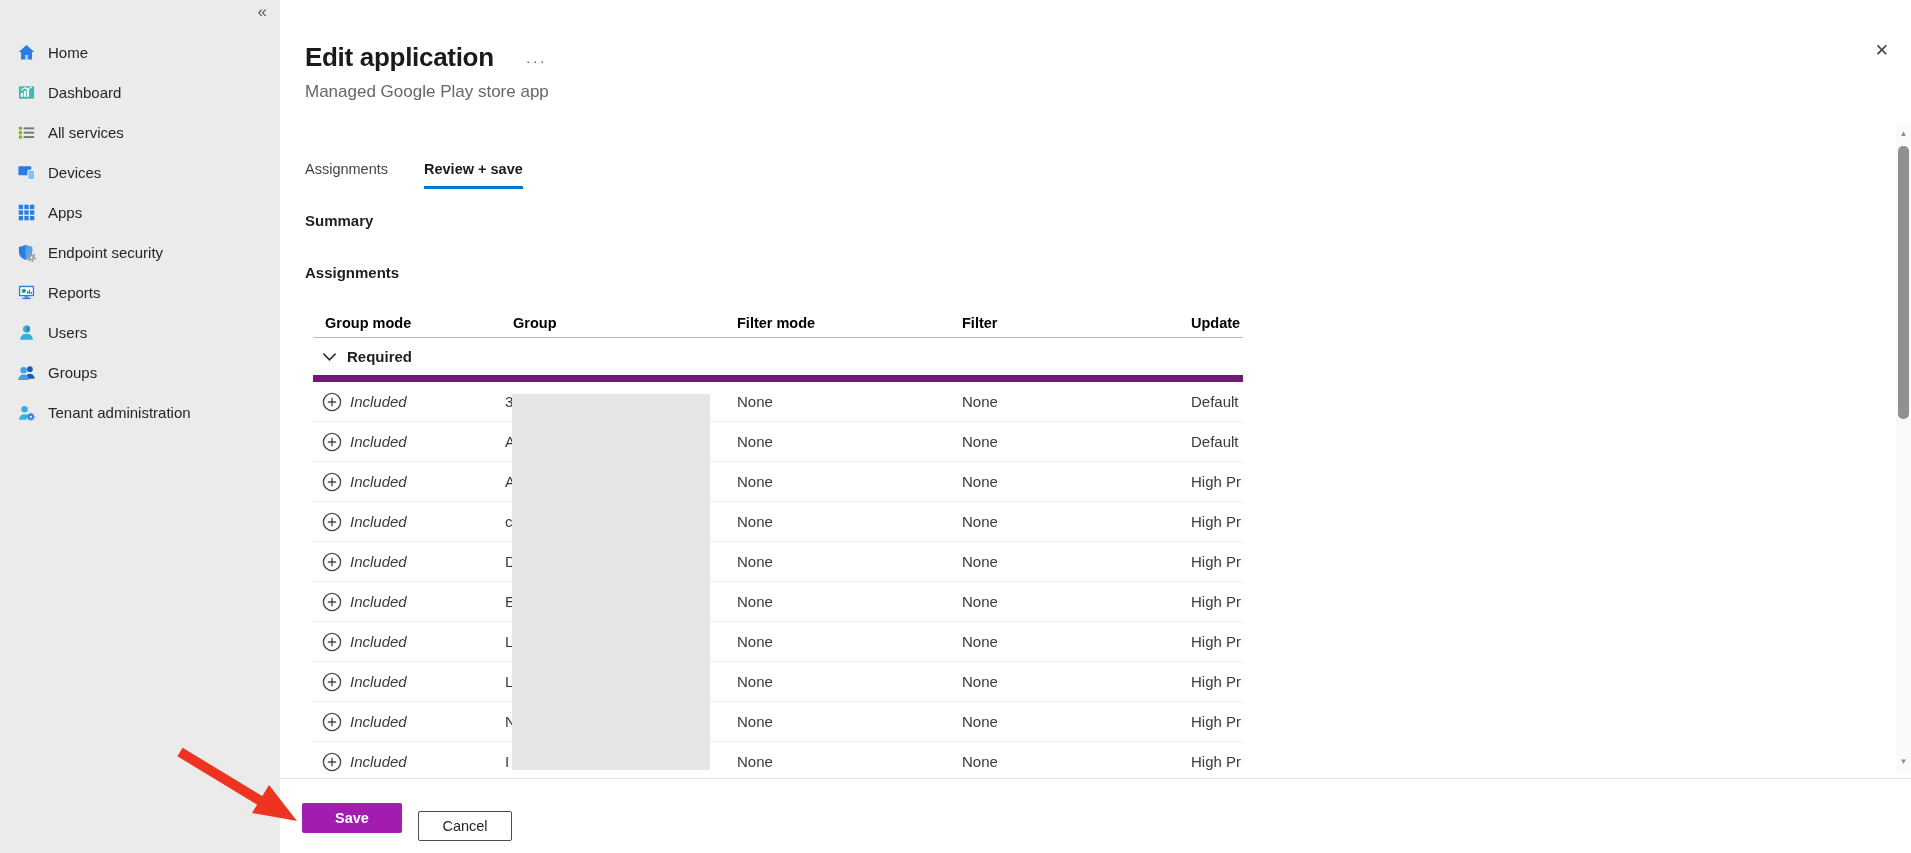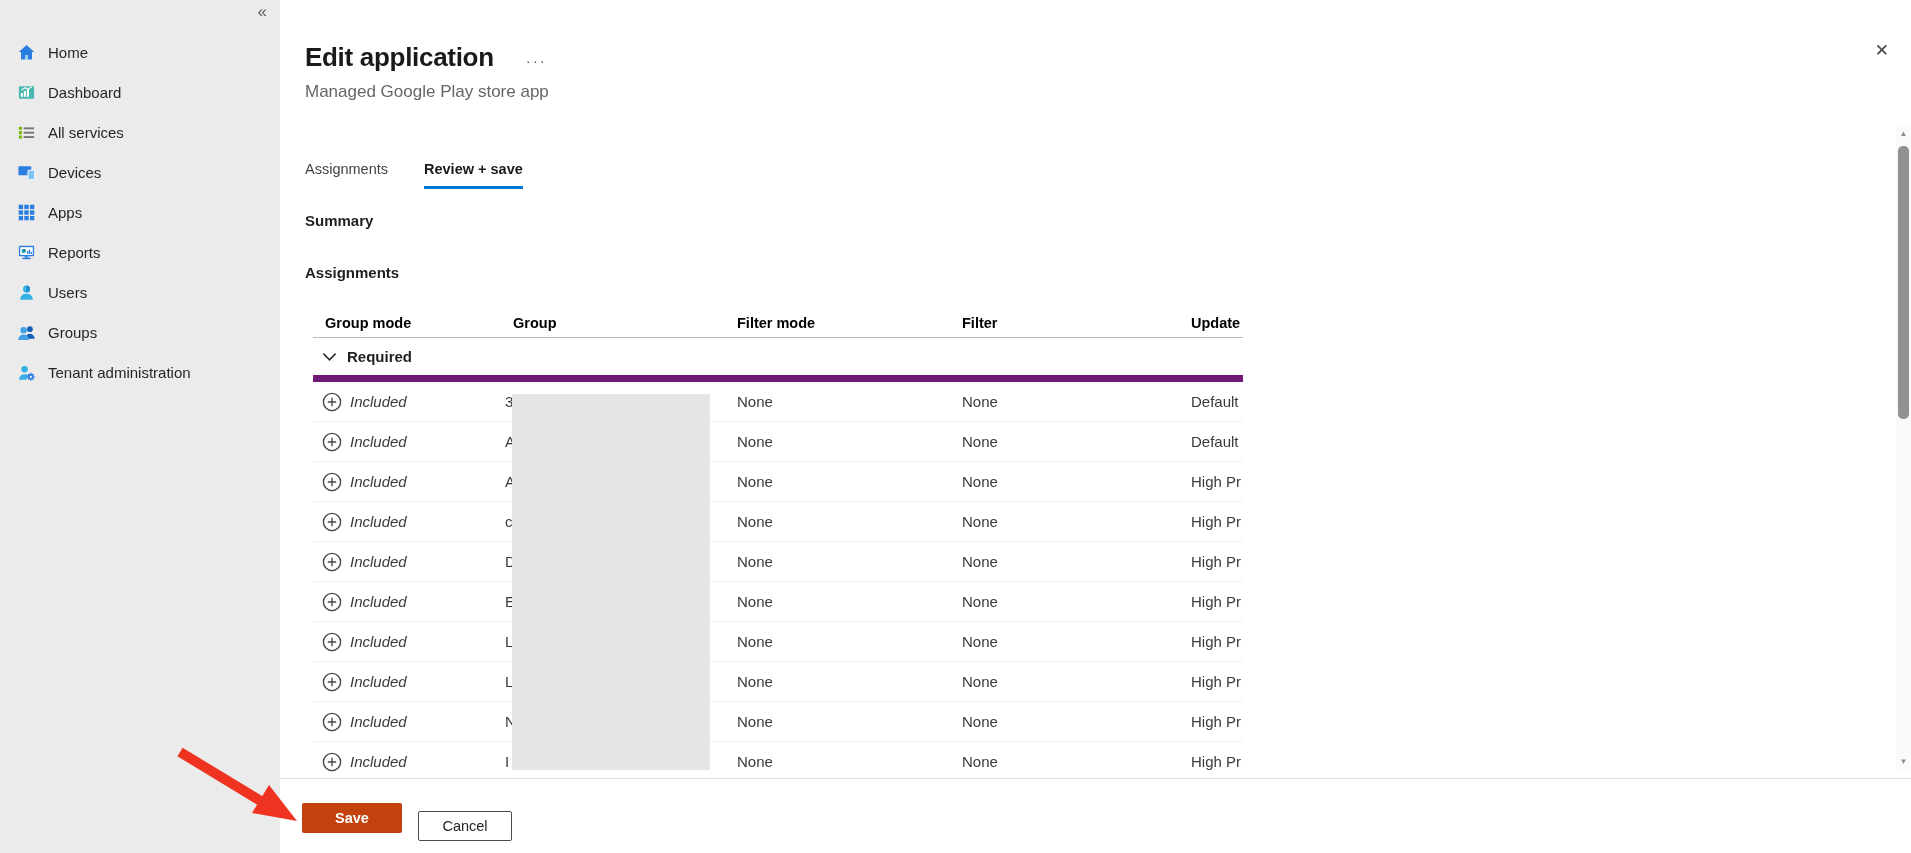--- a/index.html
+++ b/index.html
@@ -45,21 +45,21 @@
              padding-left:9px; gap:10px; font-weight:bold; font-size:15px; color:#201f1e; }
   .chev { display:inline-flex; width:15px; cursor:pointer; }
   .drow { height:40px; border-bottom:1px solid #f1f0ee; font-size:15px; color:#3b3a39; }
   .cell-gm { display:flex; align-items:center; gap:8px; padding-left:9px;font-style:italic; }
   .plus { display:inline-flex; width:20px; height:20px; cursor:pointer; flex:none; }
   .gfrag { display:inline-block; margin-left:-8px; }
   .redact { position:absolute; left:199px; top:86px; width:198px; height:376px; background:#e5e5e5; }
 
   
   .footer-divider { position:absolute; top:778px; left:0; width:1631px; border-top:1px solid #e1dfdd; }
-  .save { position:absolute; top:803px; left:22px; width:100px; height:30px; background:#c2410c;
+  .save { position:absolute; top:803px; left:22px; width:100px; height:30px; background:#a21caf;
           color:#fff; font-size:14.5px; font-weight:600; border:none; border-radius:2px; cursor:pointer;
           font-family:"Liberation Sans", sans-serif; }
   .cancel { position:absolute; top:803px; left:138px; width:94px; height:30px; background:#fff;
             color:#242424; font-size:14.5px; border:1px solid #4f4d4b; border-radius:2px; cursor:pointer;
             font-family:"Liberation Sans", sans-serif;margin-top:8px; }
 
   
   .arrow { position:absolute; left:172px; top:746px; width:135px; height:85px; z-index:40; pointer-events:none; }
 
   
@@ -131,20 +131,32 @@
                 <rect x="1.8" y="7.7" width="4.6" height="4.6"></rect>
                 <rect x="7.7" y="7.7" width="4.6" height="4.6"></rect>
                 <rect x="13.6" y="7.7" width="4.6" height="4.6"></rect>
                 <rect x="1.8" y="13.6" width="4.6" height="4.6"></rect>
                 <rect x="7.7" y="13.6" width="4.6" height="4.6"></rect>
                 <rect x="13.6" y="13.6" width="4.6" height="4.6"></rect>
               </g>
             </svg>
           </span>
           <span>Apps</span>
+        </div>
+        <div class="nav-item">
+          <span class="nav-icon">
+            <svg viewBox="0 0 20 20">
+              <path d="M9 2l7 2.3v4.9c0 4.6-3.2 7.4-7 8.6-3.8-1.2-7-4-7-8.6V4.3z" fill="#2a7de1"></path>
+              <path d="M9 2l7 2.3v4.9c0 4.6-3.2 7.4-7 8.6z" fill="#5ba1e8"></path>
+              <circle cx="15.3" cy="15.3" r="3.2" fill="#9b9b9b"></circle>
+              <circle cx="15.3" cy="15.3" r="1.2" fill="#fff"></circle>
+              <circle cx="15.3" cy="15.3" r="4.1" fill="none" stroke="#9b9b9b" stroke-width="1.4" stroke-dasharray="2 2.2"></circle>
+            </svg>
+          </span>
+          <span>Endpoint security</span>
         </div>
         <div class="nav-item">
           <span class="nav-icon">
             <svg viewBox="0 0 20 20">
               <rect x="2" y="3" width="16" height="11" rx="1" fill="#2a7de1"></rect>
               <rect x="3.4" y="4.4" width="13.2" height="8.2" fill="#fff"></rect>
               <circle cx="7" cy="8.5" r="2.2" fill="#1b9fb3"></circle>
               <path d="M7 8.5V6.3a2.2 2.2 0 0 1 2.2 2.2z" fill="#0e6f80"></path>
               <rect x="10.5" y="8.5" width="1.4" height="3" fill="#2a7de1"></rect>
               <rect x="12.4" y="7" width="1.4" height="4.5" fill="#2a7de1"></rect>

